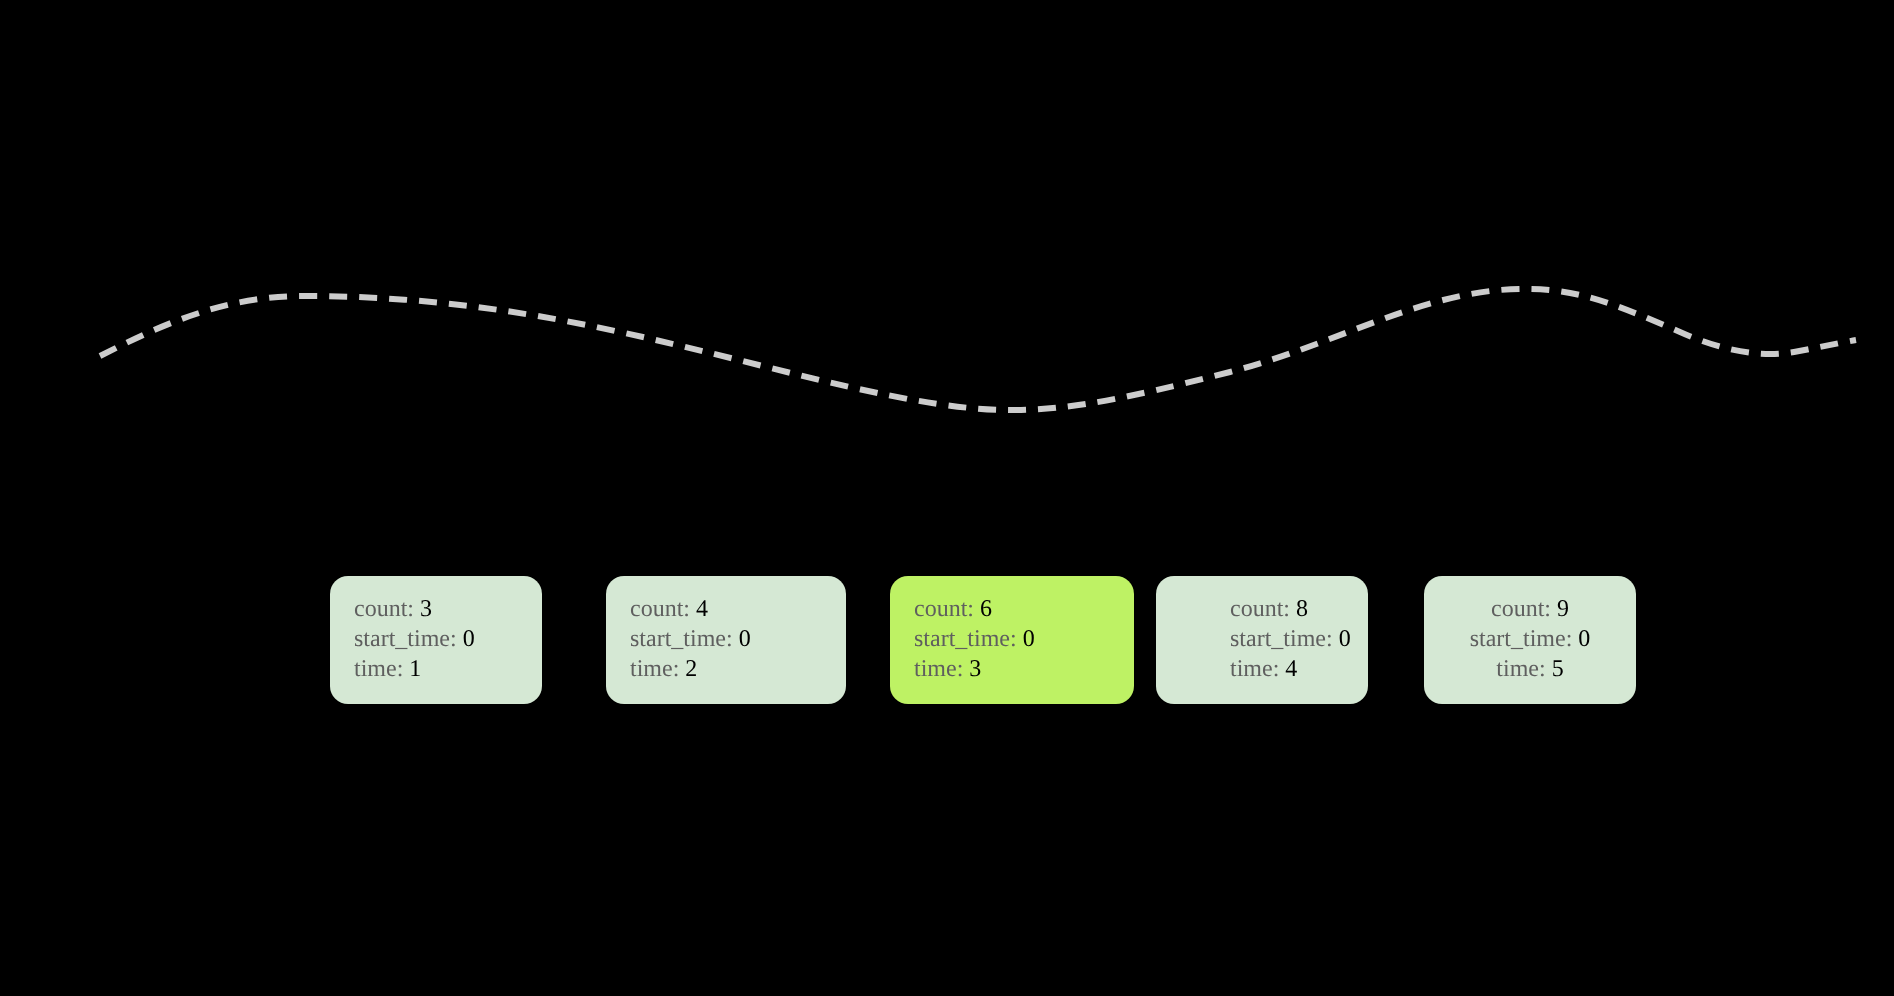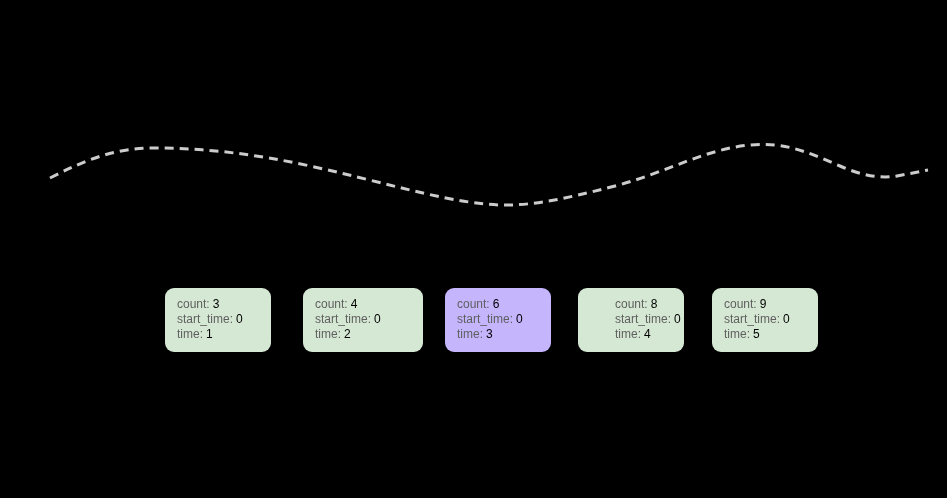--- a/index.html
+++ b/index.html
@@ -25,50 +25,50 @@
     height: 498px;
   }
   .node {
     position: absolute;
     box-sizing: border-box;
     padding: 9px 12px 0 12px;
     font-size: 12px;
     line-height: 15px;
     white-space: nowrap;
   }
-  .field { display: block; }
+  .field { display: block; font-family: Liberation Serif, serif; }
   .value { margin-left: 3px; }
 </style>
 </head>
 <body style="background: rgb(0, 0, 0);">
 
 <div id="diagram">
   <svg id="wave-svg" viewBox="0 0 947 498" xmlns="http://www.w3.org/2000/svg">
     <path id="wave-path" fill="none" stroke-linecap="butt" stroke="#cccccc" stroke-width="3" stroke-dasharray="9,6" d="M 50 178 C 85 160 115 148 152 148 C 205 148 255 154 310 166 C 375 180 435 199 485 204 C 525 208 560 200 615 186 C 665 173 705 149 750 145 C 785 142 805 151 840 166 C 860 175 880 179 897 176 C 913 173 922 171 928 170"></path>
   </svg>
   <div id="nodes">
       <div class="node" style="left: 165px; top: 288px; width: 106px; height: 64px; border-radius: 9px; background: rgb(213, 232, 212);">
         <span class="field"><span class="label" style="color: rgb(95, 95, 95);">count:</span><span class="value" style="color: rgb(0, 0, 0);">3</span></span>
         <span class="field"><span class="label" style="color: rgb(95, 95, 95);">start_time:</span><span class="value" style="color: rgb(0, 0, 0);">0</span></span>
         <span class="field"><span class="label" style="color: rgb(95, 95, 95);">time:</span><span class="value" style="color: rgb(0, 0, 0);">1</span></span>
       </div>
       <div class="node" style="left: 303px; top: 288px; width: 120px; height: 64px; border-radius: 9px; background: rgb(213, 232, 212);">
         <span class="field"><span class="label" style="color: rgb(95, 95, 95);">count:</span><span class="value" style="color: rgb(0, 0, 0);">4</span></span>
         <span class="field"><span class="label" style="color: rgb(95, 95, 95);">start_time:</span><span class="value" style="color: rgb(0, 0, 0);">0</span></span>
         <span class="field"><span class="label" style="color: rgb(95, 95, 95);">time:</span><span class="value" style="color: rgb(0, 0, 0);">2</span></span>
       </div>
-      <div class="node" style="left: 445px; top: 288px; width: 106px; height: 64px; border-radius: 9px; background: #c4b5fd;">
+      <div class="node" style="left: 445px; top: 288px; width: 122px; height: 64px; border-radius: 9px; background: #bef264;">
         <span class="field"><span class="label" style="color: rgb(95, 95, 95);">count:</span><span class="value" style="color: rgb(0, 0, 0);">6</span></span>
         <span class="field"><span class="label" style="color: rgb(95, 95, 95);">start_time:</span><span class="value" style="color: rgb(0, 0, 0);">0</span></span>
         <span class="field"><span class="label" style="color: rgb(95, 95, 95);">time:</span><span class="value" style="color: rgb(0, 0, 0);">3</span></span>
       </div>
       <div class="node" style="left: 578px; top: 288px; width: 106px; height: 64px; border-radius: 9px; background: rgb(213, 232, 212); padding-left: 37px;">
         <span class="field"><span class="label" style="color: rgb(95, 95, 95);">count:</span><span class="value" style="color: rgb(0, 0, 0);">8</span></span>
         <span class="field"><span class="label" style="color: rgb(95, 95, 95);">start_time:</span><span class="value" style="color: rgb(0, 0, 0);">0</span></span>
         <span class="field"><span class="label" style="color: rgb(95, 95, 95);">time:</span><span class="value" style="color: rgb(0, 0, 0);">4</span></span>
       </div>
-      <div class="node" style="left: 712px; top: 288px; width: 106px; height: 64px; border-radius: 9px; background: rgb(213, 232, 212);">
+      <div class="node" style="left: 712px; top: 288px; width: 106px; height: 64px; border-radius: 9px; background: rgb(213, 232, 212); text-align: center;">
         <span class="field"><span class="label" style="color: rgb(95, 95, 95);">count:</span><span class="value" style="color: rgb(0, 0, 0);">9</span></span>
         <span class="field"><span class="label" style="color: rgb(95, 95, 95);">start_time:</span><span class="value" style="color: rgb(0, 0, 0);">0</span></span>
         <span class="field"><span class="label" style="color: rgb(95, 95, 95);">time:</span><span class="value" style="color: rgb(0, 0, 0);">5</span></span>
       </div>
     </div>
 </div>
 
 </body></html>

